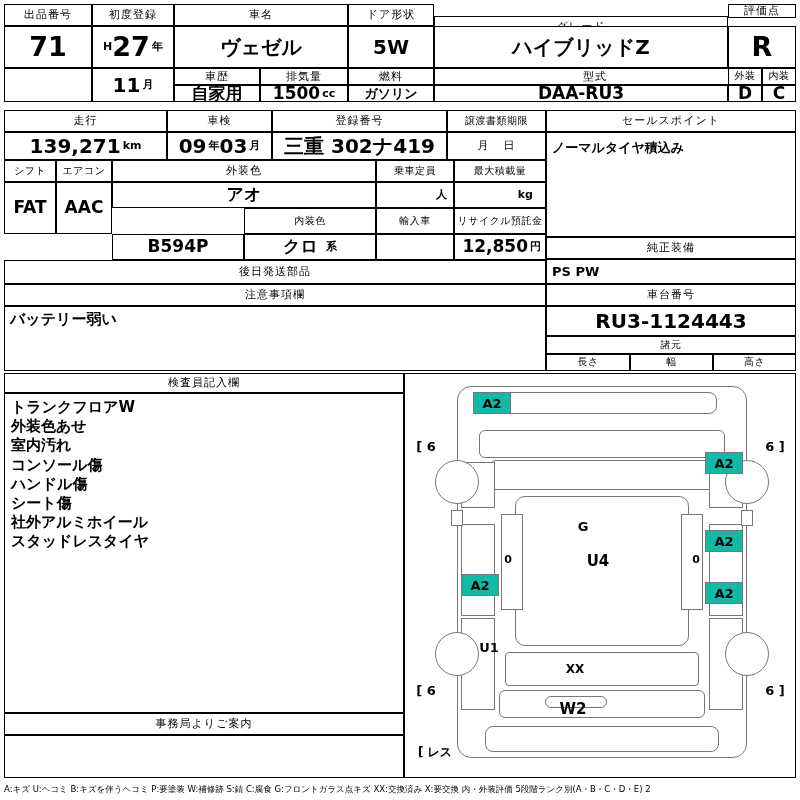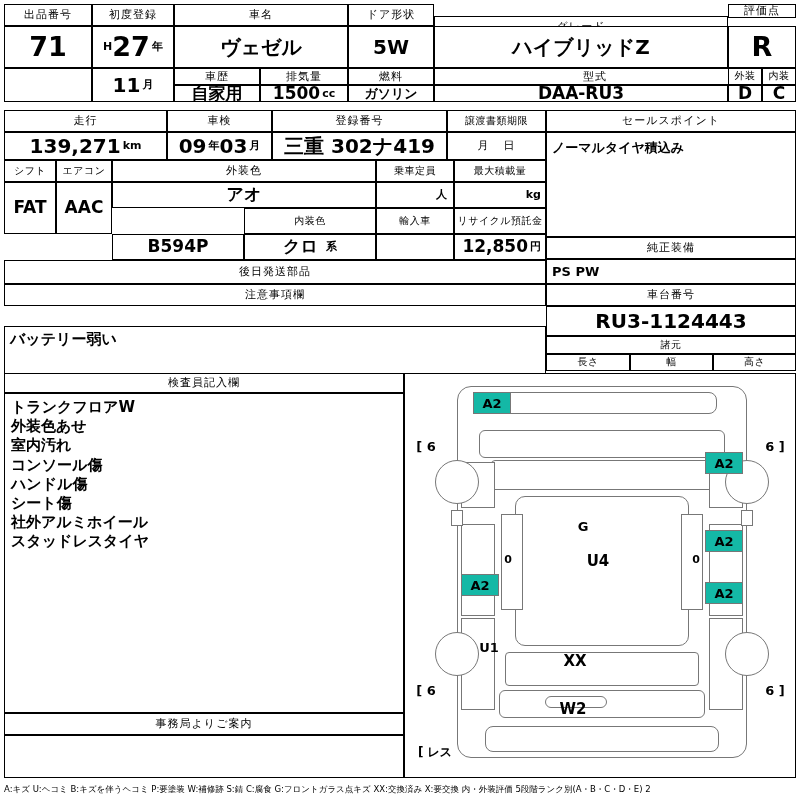--- a/index.html
+++ b/index.html
@@ -127,21 +127,21 @@
   <div class="cell mid2" style="left:56px;top:182px;width:56px;height:52px;">AAC</div>
 
   <div class="cell lbl" style="left:112px;top:160px;width:264px;height:22px;">外装色</div>
   <div class="cell mid2" style="left:112px;top:182px;width:264px;height:26px;">アオ</div>
 
   <div class="cell lbl-sm" style="left:376px;top:160px;width:78px;height:22px;">乗車定員</div>
   <div class="cell lbl-sm" style="left:454px;top:160px;width:92px;height:22px;">最大積載量</div>
   <div class="cell" style="left:376px;top:182px;width:78px;height:26px;justify-content:flex-end;padding-right:6px;">
     <span class="unit">人</span>
   </div>
-  <div class="cell" style="left:454px;top:182px;width:92px;height:26px;justify-content:flex-end;padding-right:4px;">
+  <div class="cell" style="left:454px;top:182px;width:92px;height:26px;justify-content:flex-end;padding-right:12px;">
     <span class="unit">kg</span>
   </div>
 
   <div class="cell lbl-sm" style="left:244px;top:208px;width:132px;height:26px;">内装色</div>
   <div class="cell lbl-sm" style="left:376px;top:208px;width:78px;height:26px;">輸入車</div>
   <div class="cell lbl-sm" style="left:454px;top:208px;width:92px;height:26px;">リサイクル預託金</div>
 
   <div class="cell mid2" style="left:112px;top:234px;width:132px;height:26px;">B594P</div>
   <div class="cell" style="left:244px;top:234px;width:132px;height:26px;">
     <span class="mid2">クロ</span>
@@ -152,21 +152,21 @@
     <span class="mid2">12,850</span>
     <span class="unit">円</span>
   </div>
 
   <div class="cell lbl" style="left:4px;top:260px;width:542px;height:24px;">後日発送部品</div>
 
   <div class="cell lbl" style="left:546px;top:237px;width:250px;height:22px;">純正装備</div>
   <div class="cell left sm" style="left:546px;top:259px;width:250px;height:25px;">PS PW</div>
 
   <div class="cell lbl" style="left:4px;top:284px;width:542px;height:22px;">注意事項欄</div>
-  <div class="cell left" style="left:4px;top:306px;width:542px;height:65px;align-items:flex-start;padding-top:5px;font-size:15px;font-weight:bold;margin-top:20px;">バッテリー弱い</div>
+  <div class="cell left" style="left:4px;top:306px;width:542px;height:65px;align-items:flex-start;padding-top:5px;font-size:15px;font-weight:bold;">バッテリー弱い</div>
 
   <div class="cell lbl" style="left:546px;top:284px;width:250px;height:22px;">車台番号</div>
   <div class="cell mid" style="left:546px;top:306px;width:250px;height:30px;">RU3-1124443</div>
   <div class="cell lbl-sm" style="left:546px;top:336px;width:250px;height:18px;">諸元</div>
   <div class="cell lbl-sm" style="left:546px;top:354px;width:84px;height:17px;">長さ</div>
   <div class="cell lbl-sm" style="left:630px;top:354px;width:83px;height:17px;">幅</div>
   <div class="cell lbl-sm" style="left:713px;top:354px;width:83px;height:17px;">高さ</div>
 
   <div class="cell lbl" style="left:4px;top:373px;width:400px;height:20px;">検査員記入欄</div>
   <div class="cell listbox stack" style="left:4px;top:393px;width:400px;height:320px;">
@@ -222,21 +222,21 @@
 
     <div class="dtagbox" style="left:68px;top:18px;width:38px;height:22px;">A2</div>
     <div class="dtagbox" style="left:300px;top:78px;width:38px;height:22px;">A2</div>
     <div class="dtagbox" style="left:300px;top:156px;width:38px;height:22px;">A2</div>
     <div class="dtagbox" style="left:300px;top:208px;width:38px;height:22px;">A2</div>
     <div class="dtagbox" style="left:56px;top:200px;width:38px;height:22px;">A2</div>
 
     <div class="dtag" style="left:158px;top:142px;width:40px;height:20px;">G</div>
     <div class="dtag" style="left:170px;top:176px;width:46px;height:22px;font-size:15px;">U4</div>
     <div class="dtag" style="left:64px;top:262px;width:40px;height:22px;">U1</div>
-    <div class="dtag" style="left:148px;top:276px;width:44px;height:22px;font-size:15px;">XX</div>
+    <div class="dtag" style="left:148px;top:284px;width:44px;height:22px;font-size:12px;">XX</div>
     <div class="dtag" style="left:146px;top:324px;width:44px;height:22px;font-size:15px;">W2</div>
 
     <div class="dtag" style="left:4px;top:62px;width:34px;height:20px;">[ 6</div>
     <div class="dtag" style="left:352px;top:62px;width:36px;height:20px;">6 ]</div>
     <div class="dtag" style="left:4px;top:306px;width:34px;height:20px;">[ 6</div>
     <div class="dtag" style="left:352px;top:306px;width:36px;height:20px;">6 ]</div>
 
     <div class="dtag" style="left:4px;top:368px;width:52px;height:20px;font-size:12px;">[ レス</div>
     <div class="dtag" style="left:96px;top:176px;width:14px;height:18px;font-size:11px;">0</div>
     <div class="dtag" style="left:284px;top:176px;width:14px;height:18px;font-size:11px;">0</div>

